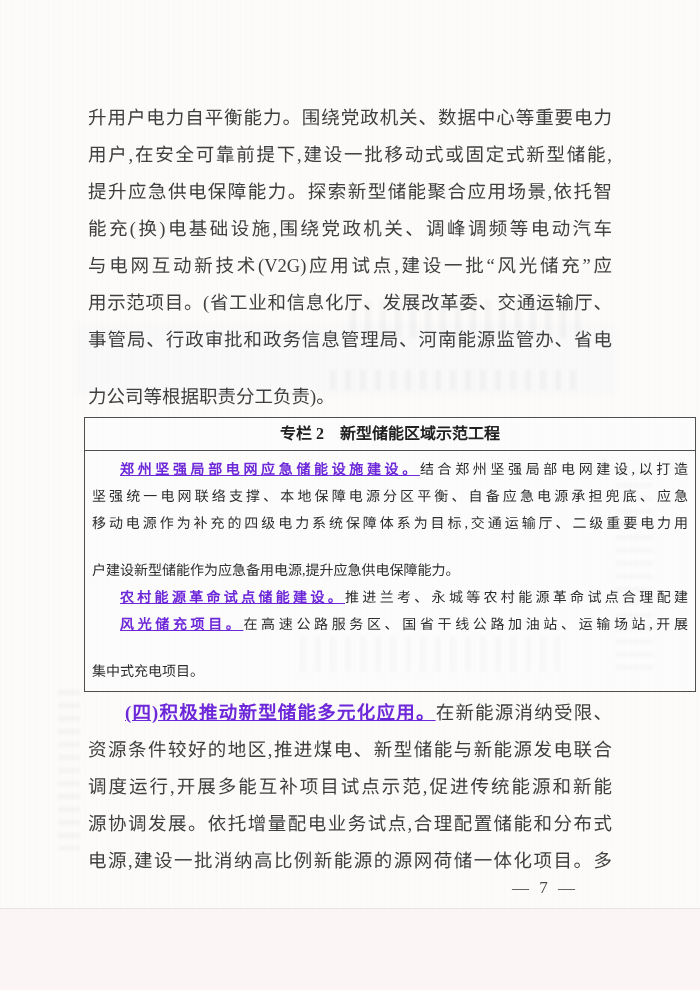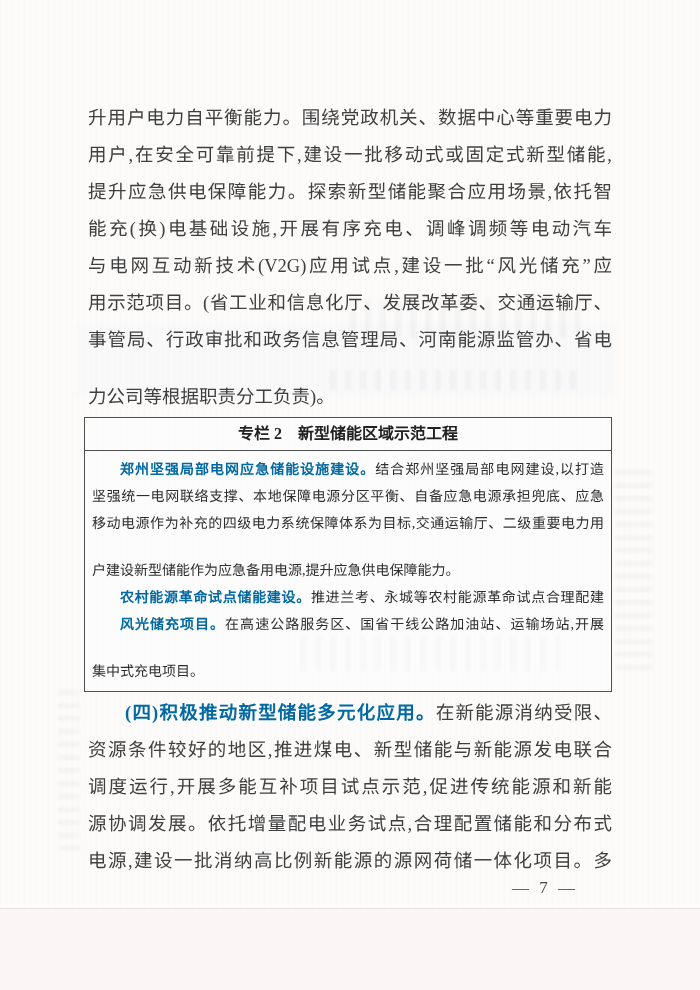--- a/index.html
+++ b/index.html
@@ -33,34 +33,34 @@
   
   .tline {
     text-align: justify;
     text-align-last: justify;
     text-justify: inter-character;
     white-space: nowrap;
     color: #3f3f3f;
   }
   .tline.lastline { text-align-last: left; margin-top: 20px; }
   .tline.indent { text-indent: 2em; }
-  .tline .lead { font-weight: bold; color: #0369a1; }
+  .tline .lead { font-weight: bold; color: #6d28d9; text-decoration: underline; }
 
   .body-block .tline {
     font-size: 18.5px;
     height: 37px;
     line-height: 37px;
   }
   .para-four { margin-top: 3px; }
 
   
   .feature-box {
     margin-left: -4px;
     margin-top: 1px;
-    width: 528px;
+    width: 612px;
     border: 1.5px solid #4f4f4f;
     box-sizing: border-box;
     background: rgba(255,255,255,0.35);
   }
   .box-title {
     height: 32px;
     line-height: 32px;
     text-align: center;
     font-weight: bold;
     font-size: 16px;
@@ -135,21 +135,21 @@
 <div class="smudge s3"></div>
 <div class="smudge s4"></div>
 <div class="smudge s5"></div>
 
 <div class="content-column">
 
   <div class="body-block" id="para-continuation">
       <div class="tline"><span class="">升用户电力自平衡能力。围绕党政机关、数据中心等重要电力</span></div>
       <div class="tline"><span class="">用户,在安全可靠前提下,建设一批移动式或固定式新型储能,</span></div>
       <div class="tline"><span class="">提升应急供电保障能力。探索新型储能聚合应用场景,依托智</span></div>
-      <div class="tline"><span class="">能充(换)电基础设施,开展有序充电、调峰调频等电动汽车</span></div>
+      <div class="tline"><span class="">能充(换)电基础设施,围绕党政机关、调峰调频等电动汽车</span></div>
       <div class="tline"><span class="">与电网互动新技术(V2G)应用试点,建设一批“风光储充”应</span></div>
       <div class="tline"><span class="">用示范项目。(省工业和信息化厅、发展改革委、交通运输厅、</span></div>
       <div class="tline"><span class="">事管局、行政审批和政务信息管理局、河南能源监管办、省电</span></div>
       <div class="tline lastline"><span class="">力公司等根据职责分工负责)。</span></div>
     </div>
 
   <div class="feature-box">
     <div class="box-title">专栏 2　新型储能区域示范工程</div>
     <div class="box-body" id="box-body">
         <div class="tline indent"><span class="lead">郑州坚强局部电网应急储能设施建设。</span><span class="">结合郑州坚强局部电网建设,以打造</span></div>

